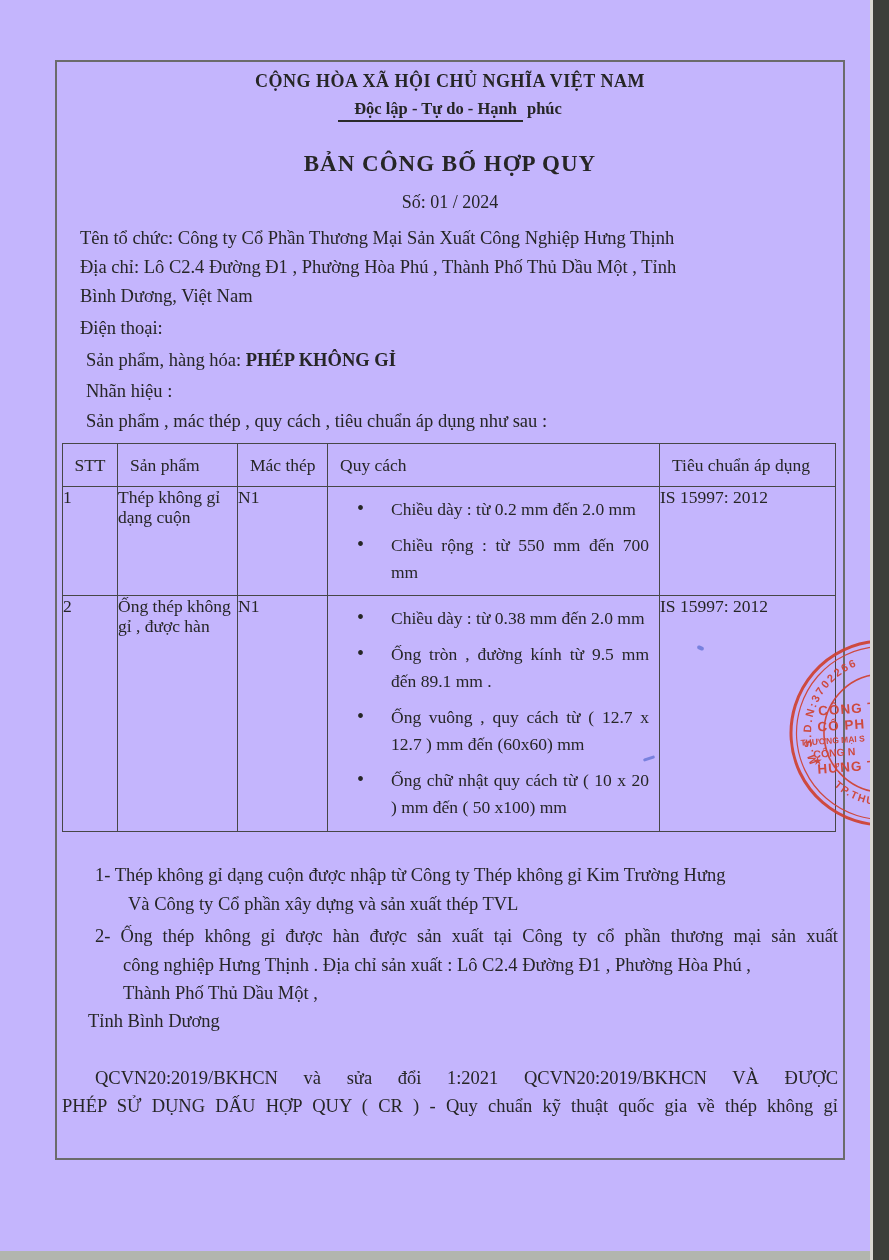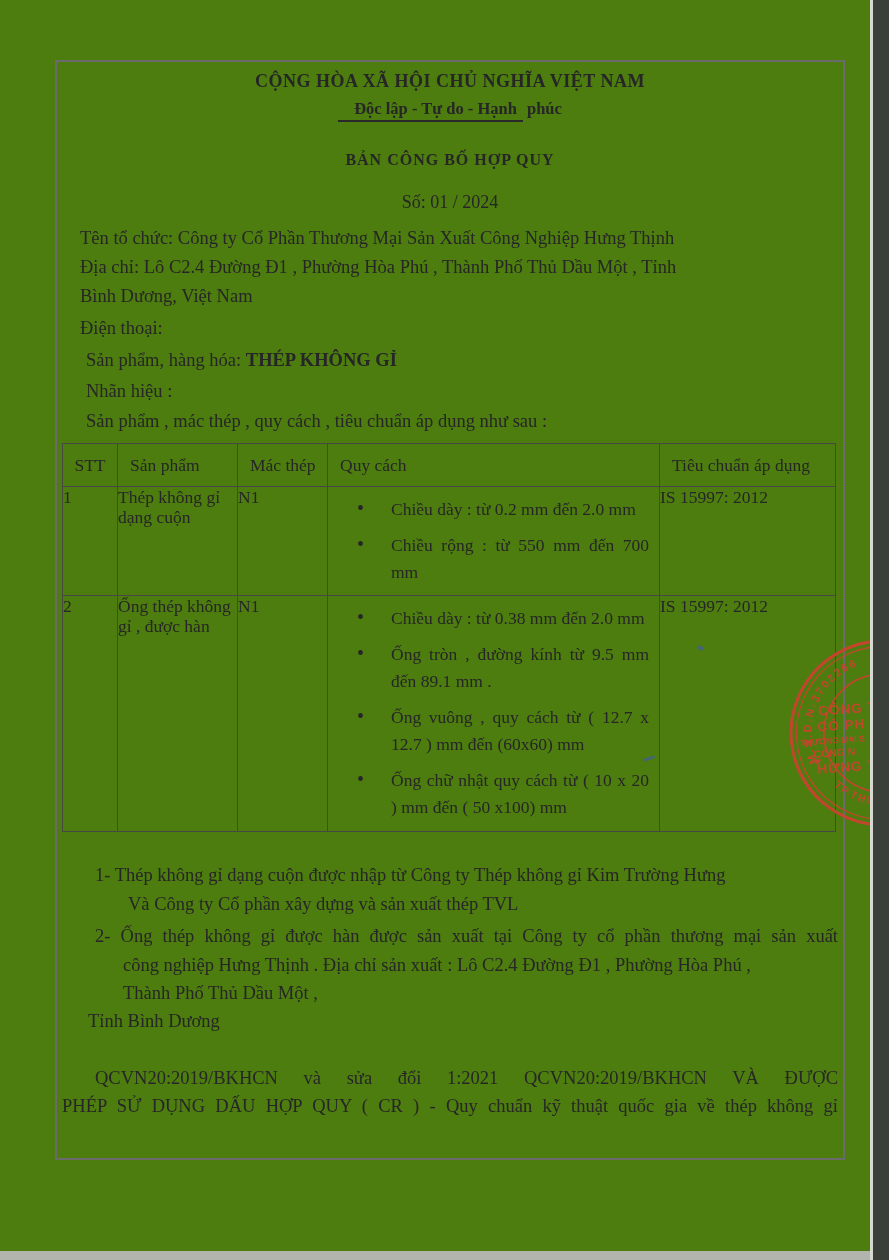--- a/index.html
+++ b/index.html
@@ -1,38 +1,38 @@
 <!DOCTYPE html>
 <html><head>
 <meta charset="utf-8">
 <style>
   html,body{margin:0;padding:0;background:#e9e9e6;}
   .page{
     position:relative;
     width:889px;height:1260px;
-    background:#4d7c0f;
+    background:#c4b5fd;
     overflow:hidden;
     font-family:"Liberation Serif","DejaVu Serif",serif;
     color:#262626;
   }
   
   .edge-right{position:absolute;top:0;right:0;width:16px;height:1260px;background:#3b3f3a;z-index:9;}
   .edge-right::before{content:"";position:absolute;left:-3px;top:0;width:3px;height:100%;background:#d8d8d2;}
   .edge-bottom{position:absolute;left:0;bottom:0;width:889px;height:9px;background:#b2b5ae;z-index:8;}
 
   
   .frame{position:absolute;left:55px;top:60px;width:790px;height:1100px;border:2px solid #6b6b6b;box-sizing:border-box;z-index:2;}
 
   .abs{position:absolute;z-index:3;}
   .center{left:55px;width:790px;text-align:center;}
 
   .nat-title{top:71px;font-size:18px;font-weight:bold;letter-spacing:.5px;}
   .motto{top:99px;font-size:16.5px;font-weight:bold;}
   .motto .und{border-bottom:2.5px solid #2a2a2a;padding:0 6px 2px 16px;}
-  .doc-title{top:151px;font-size:16px;font-weight:bold;letter-spacing:1px;}
+  .doc-title{top:151px;font-size:23px;font-weight:bold;letter-spacing:1px;}
   .doc-num{top:192px;font-size:18px;}
 
   .bodyline{font-size:18.5px;line-height:26px;white-space:nowrap;}
   .l-name{left:80px;top:225px;}
   .l-addr1{left:80px;top:254px;}
   .l-addr2{left:80px;top:283px;}
   .l-phone{left:80px;top:315px;}
   .l-prod{left:86px;top:347px;}
   .l-prod b{font-weight:bold;}
   .l-brand{left:86px;top:378px;}
@@ -85,21 +85,21 @@
   <div class="abs center nat-title">CỘNG HÒA XÃ HỘI CHỦ NGHĨA VIỆT NAM</div>
   <div class="abs center motto"><span class="und">Độc lập - Tự do - Hạnh</span><span> phúc</span></div>
 
   <div class="abs center doc-title">BẢN CÔNG BỐ HỢP QUY</div>
   <div class="abs center doc-num">Số: 01 / 2024</div>
 
   <div class="abs bodyline l-name">Tên tổ chức: Công ty Cổ Phần Thương Mại Sản Xuất Công Nghiệp Hưng Thịnh</div>
   <div class="abs bodyline l-addr1">Địa chỉ: Lô C2.4 Đường Đ1 , Phường Hòa Phú , Thành Phố Thủ Dầu Một , Tỉnh</div>
   <div class="abs bodyline l-addr2">Bình Dương, Việt Nam</div>
   <div class="abs bodyline l-phone">Điện thoại:</div>
-  <div class="abs bodyline l-prod"><span>Sản phẩm, hàng hóa: </span><b>THÉP KHÔNG GỈ</b></div>
+  <div class="abs bodyline l-prod"><span>Sản phẩm, hàng hóa: </span><b>PHÉP KHÔNG GỈ</b></div>
   <div class="abs bodyline l-brand">Nhãn hiệu :</div>
   <div class="abs bodyline l-intro">Sản phẩm , mác thép , quy cách , tiêu chuẩn áp dụng như sau :</div>
 
   <table class="spec">
     <colgroup>
         <col style="width:55px">
         <col style="width:120px">
         <col style="width:90px">
         <col style="width:332px">
         <col style="width:176px">

